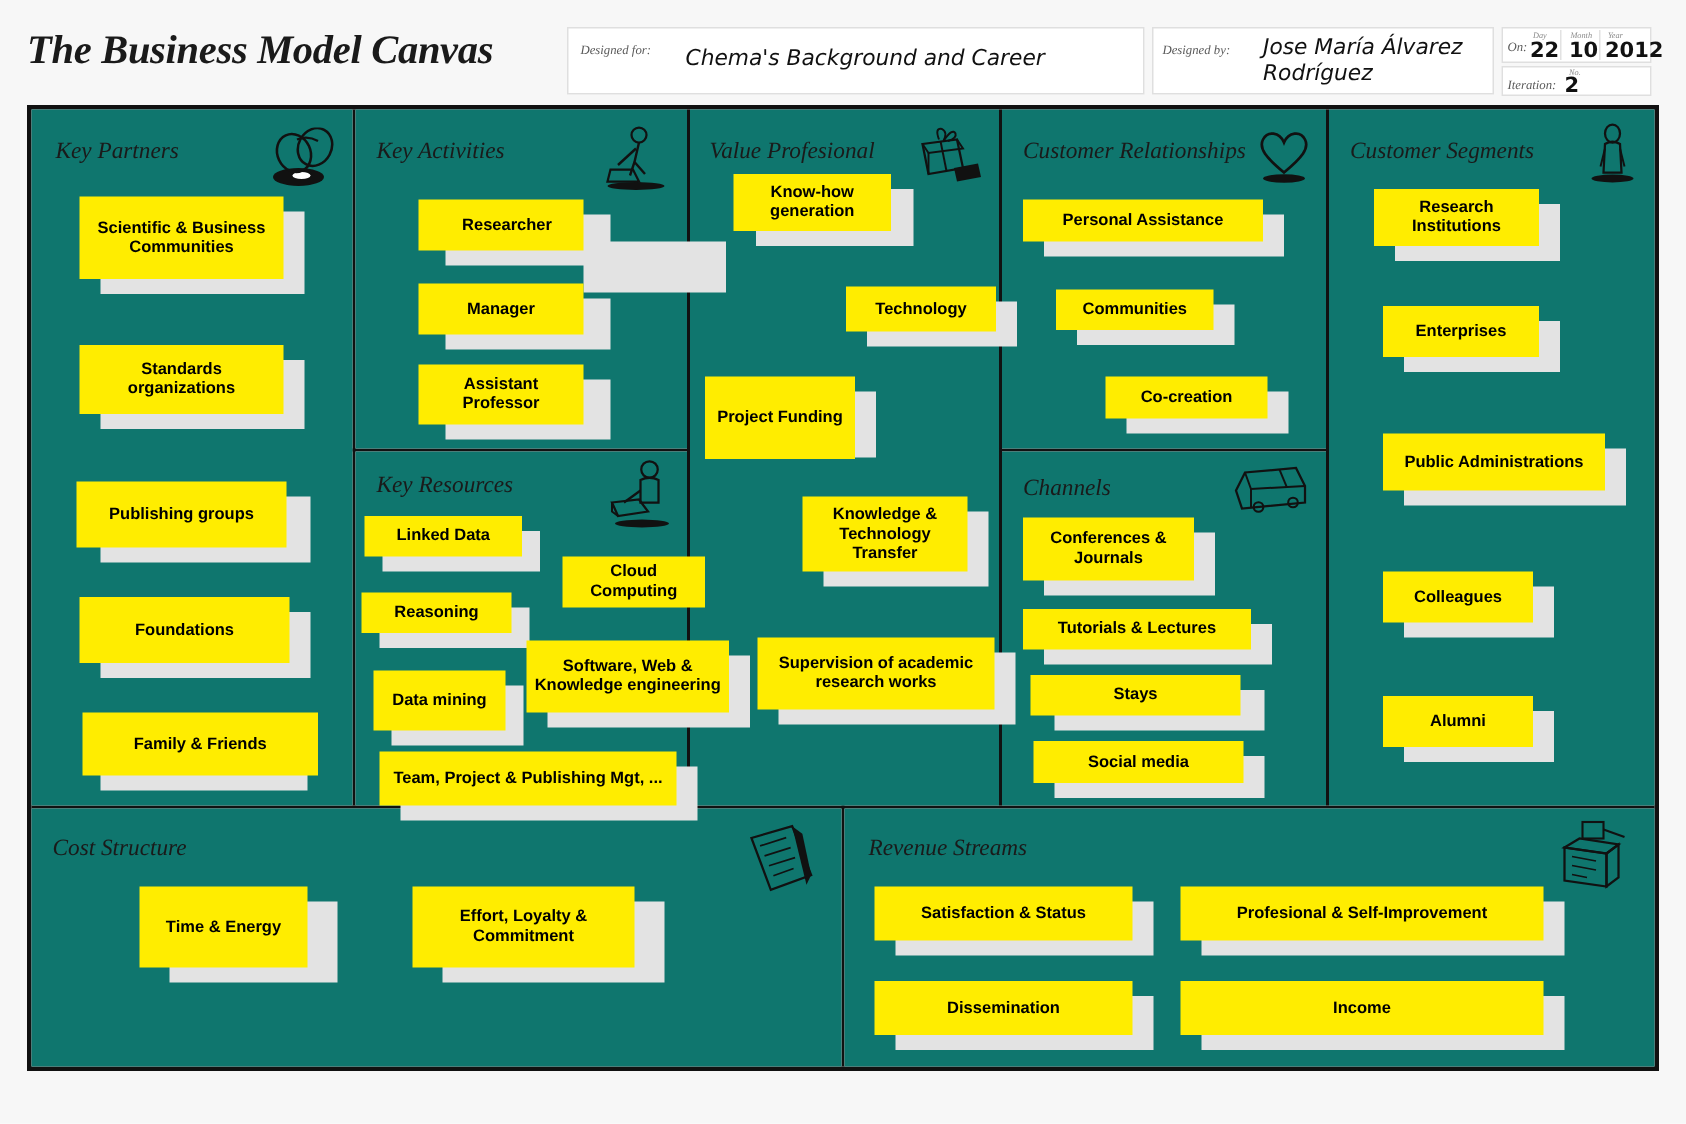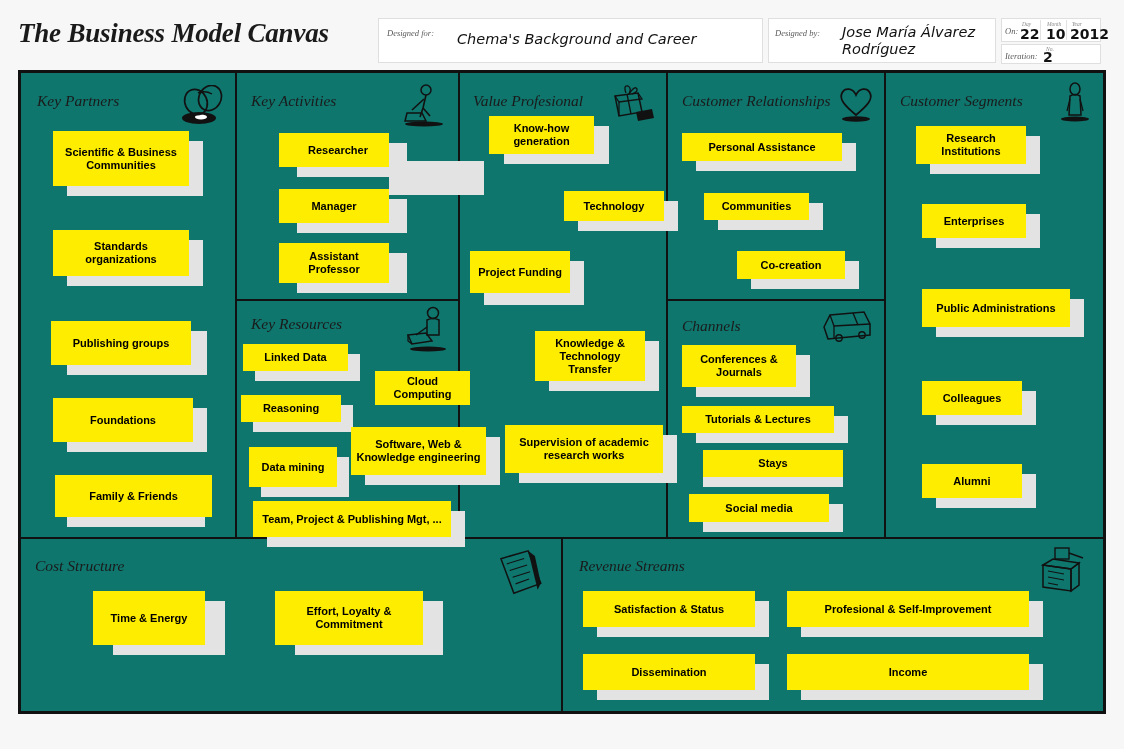--- a/index.html
+++ b/index.html
@@ -251,21 +251,21 @@
           <path d="M18 11 Q15 3 20 4 Q24 6 21 12" fill="none" stroke="#111" stroke-width="1.3"></path>
           <path d="M21 12 Q27 3 29 7 Q30 10 24 12" fill="none" stroke="#111" stroke-width="1.3"></path>
           <path d="M28 30 L44 27 L46 36 L30 39 Z" fill="#111"></path>
         </svg>
       </div>
       <div class="note-shadow" style="left:44px;top:53px;width:105px;height:38px;"></div>
       <div class="note" style="left:29px;top:43px;width:105px;height:38px;">Know-how generation</div>
       <div class="note-shadow" style="left:118px;top:128px;width:100px;height:30px;"></div>
       <div class="note" style="left:104px;top:118px;width:100px;height:30px;">Technology</div>
       <div class="note-shadow" style="left:24px;top:188px;width:100px;height:44px;"></div>
-      <div class="note" style="left:10px;top:178px;width:100px;height:42px;">Project Funding</div>
+      <div class="note" style="left:10px;top:178px;width:100px;height:55px;">Project Funding</div>
       <div class="note-shadow" style="left:89px;top:268px;width:110px;height:50px;"></div>
       <div class="note" style="left:75px;top:258px;width:110px;height:50px;">Knowledge &amp; Technology Transfer</div>
       <div class="note-shadow" style="left:59px;top:362px;width:158px;height:48px;"></div>
       <div class="note" style="left:45px;top:352px;width:158px;height:48px;">Supervision of academic research works</div>
     </div>
 
     <div class="cell" style="left:647px;top:0;width:216px;height:226px;">
       <div class="cell-title" style="left:14px;top:19px;">Customer Relationships</div>
       <div class="icon" style="left:166px;top:10px;">
         <svg width="44" height="42" viewBox="0 0 44 42">
@@ -291,21 +291,21 @@
           <path d="M33 8 L38 20" fill="none" stroke="#111" stroke-width="1.3"></path>
           <circle cx="19" cy="33" r="3.2" fill="none" stroke="#111" stroke-width="1.4"></circle>
           <circle cx="42" cy="30" r="3.2" fill="none" stroke="#111" stroke-width="1.4"></circle>
         </svg>
       </div>
       <div class="note-shadow" style="left:28px;top:54px;width:114px;height:42px;"></div>
       <div class="note" style="left:14px;top:44px;width:114px;height:42px;">Conferences &amp; Journals</div>
       <div class="note-shadow" style="left:28px;top:115px;width:152px;height:27px;"></div>
       <div class="note" style="left:14px;top:105px;width:152px;height:27px;">Tutorials &amp; Lectures</div>
       <div class="note-shadow" style="left:35px;top:159px;width:140px;height:27px;"></div>
-      <div class="note" style="left:35px;top:149px;width:140px;height:27px;">Stays</div>
+      <div class="note" style="left:19px;top:149px;width:140px;height:27px;">Stays</div>
       <div class="note-shadow" style="left:35px;top:203px;width:140px;height:28px;"></div>
       <div class="note" style="left:21px;top:193px;width:140px;height:28px;">Social media</div>
     </div>
 
     <div class="cell" style="left:865px;top:0;width:217px;height:464px;">
       <div class="cell-title" style="left:14px;top:19px;">Customer Segments</div>
       <div class="icon" style="left:172px;top:8px;">
         <svg width="36" height="44" viewBox="0 0 36 44">
           <ellipse cx="17" cy="8" rx="5" ry="6" fill="none" stroke="#111" stroke-width="1.5"></ellipse>
           <path d="M12 15 Q17 12 22 15 L23 34 L11 34 Z" fill="none" stroke="#111" stroke-width="1.5"></path>

